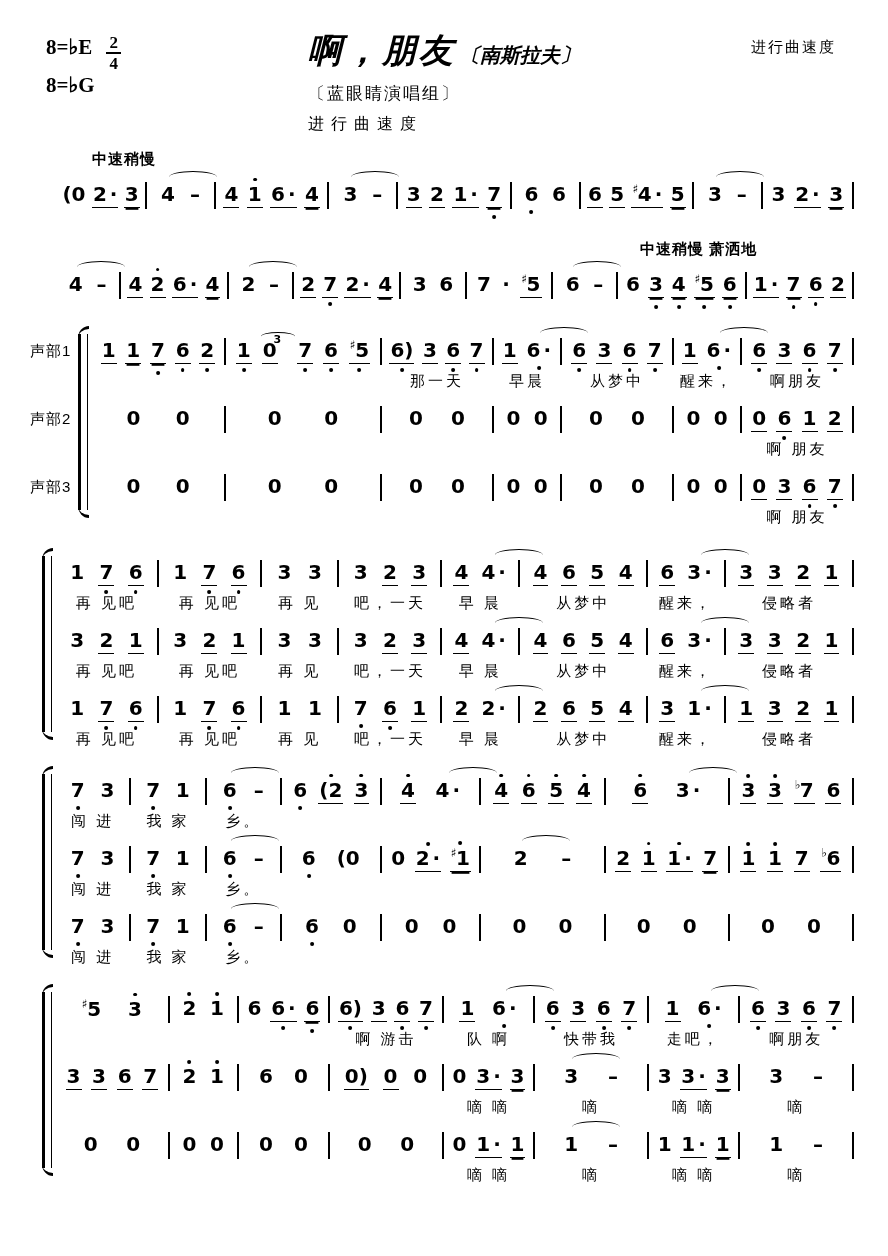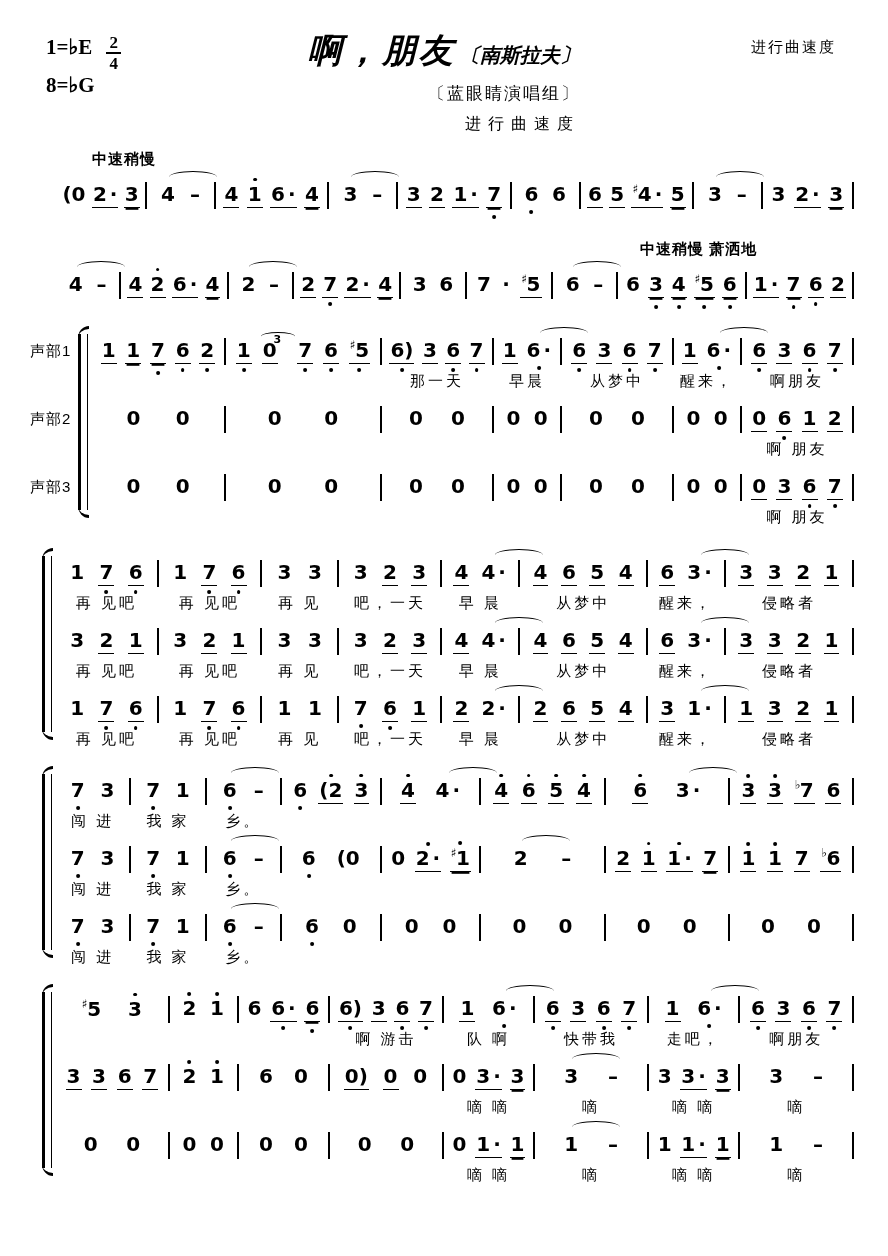--- a/index.html
+++ b/index.html
@@ -5,21 +5,21 @@
   html,body{margin:0;padding:0;background:#fff;}
   .page{position:relative;width:888px;height:1256px;background:#fff;overflow:hidden;
         font-family:"Liberation Sans",sans-serif;color:#000;}
   
   .hdr{position:relative;height:142px;}
   .keys{position:absolute;left:46px;top:34px;font:bold 21px "Liberation Serif",serif;line-height:1.25;}
   .keys .row1{display:flex;align-items:flex-start;gap:14px;}
   .frac{display:inline-flex;flex-direction:column;align-items:center;font:bold 17px "Liberation Serif",serif;line-height:1;}
   .frac .top{border-bottom:2px solid #000;padding:0 3px 1px;}
   .frac .bot{padding-top:1px;}
-  .title-wrap{position:absolute;left:50%;top:28px;transform:translateX(-50%);white-space:nowrap;text-align:right;}
+  .title-wrap{position:absolute;left:50%;top:28px;transform:translateX(-50%);white-space:nowrap;text-align:left;}
   .title{font:italic bold 34px "Liberation Sans",sans-serif;letter-spacing:3px;}
   .title-annex{font:italic bold 20px "Liberation Sans",sans-serif;margin-left:4px;}
   .subtitle{margin-top:8px;font:17px "Liberation Sans",sans-serif;letter-spacing:2px;}
   .ensemble{margin-top:9px;font:16px "Liberation Sans",sans-serif;letter-spacing:7px;}
   .source{position:absolute;right:52px;top:38px;font:15px "Liberation Sans",sans-serif;letter-spacing:2px;}
   
   .music{position:relative;padding:0 34px 0 30px;}
   .system{position:relative;}
   .intro1{margin-top:6px;padding-top:26px;}
   .intro2{margin-top:22px;padding-top:26px;}
@@ -63,21 +63,21 @@
   
   .wm{position:absolute;right:28px;bottom:6px;font:italic bold 24px "Liberation Sans",sans-serif;color:#8d8d8d;}
 </style>
 </head>
 <body>
 
 <div class="page">
   <div class="hdr">
     <div class="keys">
       <div class="row1">
-        <span>1=♭E</span>
+        <span>8=♭E</span>
         <span class="frac">
           <span class="top">2</span>
           <span class="bot">4</span>
         </span>
       </div>
       <div>8=♭G</div>
     </div>
     <div class="title-wrap">
       <div>
         <span class="title">啊，朋友</span><span class="title-annex">〔南斯拉夫〕</span>

